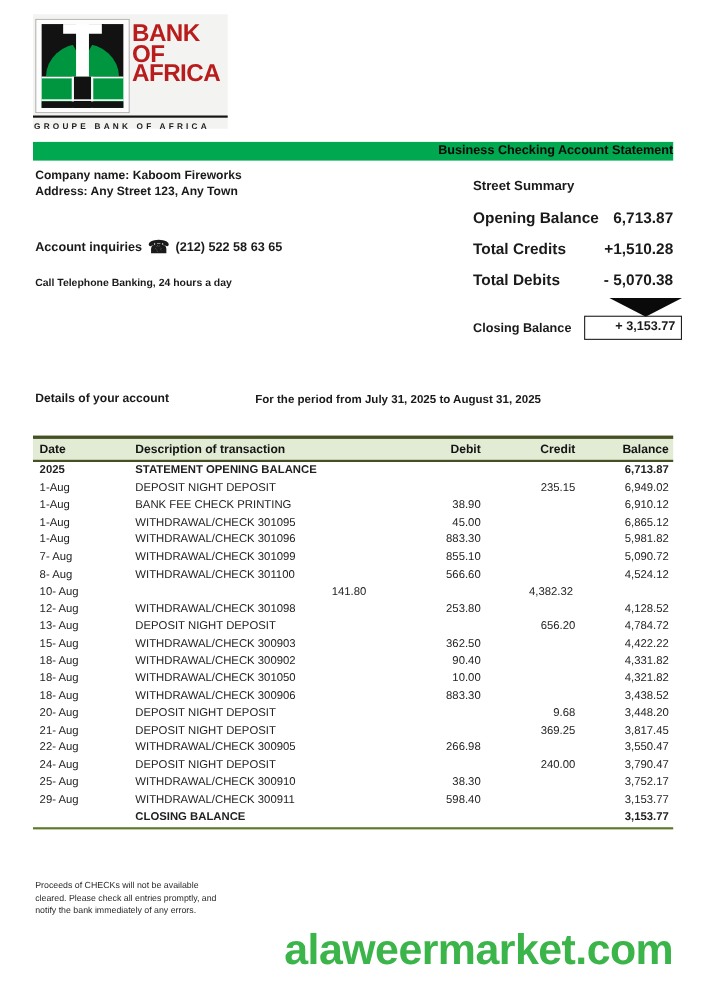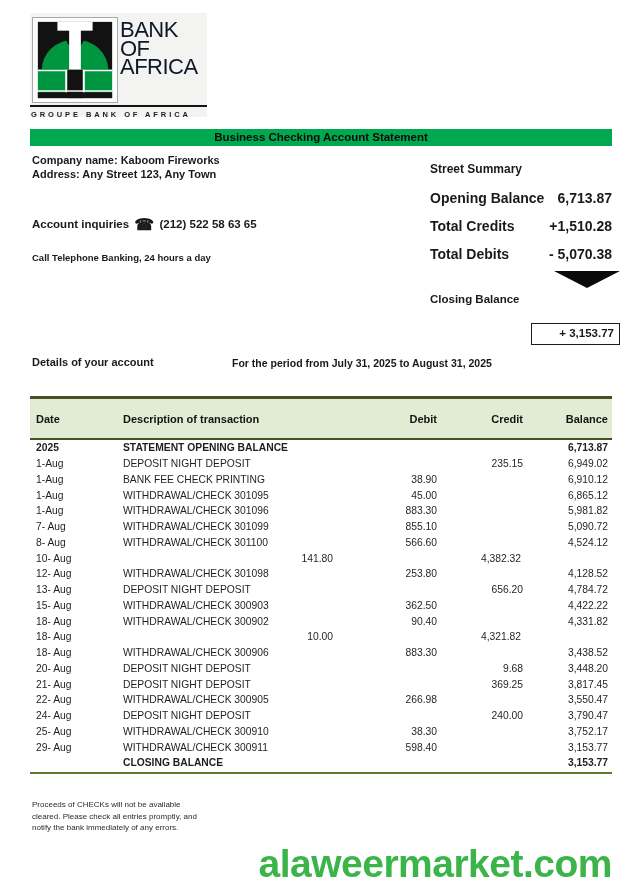--- a/index.html
+++ b/index.html
@@ -6,33 +6,33 @@
   body {
     width:643px; height:893px; background:#ffffff; position:relative;
     font-family:"Liberation Sans", sans-serif; color:#1a1a1a; overflow:hidden;
   }
   .abs { position:absolute; }
 
   
   .logo-block { left:30px; top:13px; width:177px; height:104px; background:#f3f3f1; }
   .emblem { position:absolute; left:2px; top:4px; }
   .bank-name {
-    position:absolute; left:90px; top:8px; font-weight:normal; font-size:22px;
-    line-height:18.5px; letter-spacing:-0.5px; color:#0f172a;
+    position:absolute; left:90px; top:8px; font-weight:bold; font-size:22px;
+    line-height:18.5px; letter-spacing:-0.5px; color:#b91c1c;
   }
   .logo-rule { position:absolute; left:0; top:92px; width:177px; height:2px; background:#141414; }
   .group-label {
     position:absolute; left:1px; top:97px; font-size:7.5px; font-weight:bold;
     letter-spacing:2.9px; color:#1c1c1c; white-space:nowrap;
   }
 
   
   .banner {
     left:30px; top:129px; width:582px; height:17px; background:#00a94f;
-    text-align:center; font-weight:bold; font-size:11.5px; line-height:17px; color:#0a0a0a;
+    text-align:right; font-weight:bold; font-size:11.5px; line-height:17px; color:#0a0a0a;
   }
 
   
   .company { left:32px; top:153px; font-size:11px; font-weight:bold; line-height:14px; }
   .inquiries { left:32px; top:215px; font-size:11.5px; font-weight:bold; }
   .phone-glyph { font-size:16px; vertical-align:-2px; padding:0 2px; }
   .telebank { left:32px; top:252px; font-size:9.5px; font-weight:bold; }
 
   
   .summary-title { left:430px; top:162px; font-size:12px; font-weight:bold; }
@@ -42,32 +42,32 @@
   }
   .arrow-down {
     left:554px; top:271px; width:0; height:0;
     border-left:33px solid transparent; border-right:33px solid transparent;
     border-top:17px solid #0a0a0a;
   }
   .closing-label { left:430px; top:293px; font-size:11.5px; font-weight:bold; }
   .closing-box {
     left:531px; top:287px; width:89px; height:22px; border:1.5px solid #1d1d1d;
     box-sizing:border-box; text-align:right; font-size:11.5px; font-weight:bold;
-    line-height:19px; padding-right:5px;margin-top:36px;
+    line-height:19px; padding-right:5px;
   }
 
   
   .details-heading { left:32px; top:356px; font-size:11px; font-weight:bold; }
   .period { left:232px; top:357px; width:380px; text-align:left; font-size:10.5px; font-weight:bold; }
 
   
   .tbl { left:30px; top:396px; width:582px; }
   .tgrid { display:grid; grid-template-columns:88px 218px 104px 85px 87px; align-items:center; }
   .thead {
-    background:#e2ecd4; height:44px; box-sizing:border-box;
+    background:#e2ecd4; height:24px; box-sizing:border-box;
     border-top:3px solid #474f25; border-bottom:2px solid #474f25;
     font-size:11px; font-weight:bold; color:#141414;
   }
   .trow { height:15.75px; font-size:10.3px; color:#1f1f1f; }
   .trow.bold { font-weight:bold; }
   .c-date { padding-left:6px; }
   .c-desc { padding-left:5px; }
   .c-debit { text-align:right; padding-right:3px; }
   .c-credit { text-align:right; padding-right:2px; }
   .c-balance { text-align:right; padding-right:4px; }
@@ -246,20 +246,21 @@
   <div class="tgrid trow">
     <div class="c-date">18- Aug</div>
     <div class="c-desc">WITHDRAWAL/CHECK 300902</div>
     <div class="c-debit">90.40</div>
     <div class="c-credit"></div>
     <div class="c-balance">4,331.82</div>
   </div>
 
   <div class="tgrid trow">
     <div class="c-date">18- Aug</div>
+    <div class="c-desc">WITHDRAWAL/CHECK 301050</div>
     <div class="c-debit">10.00</div>
     <div class="c-credit"></div>
     <div class="c-balance">4,321.82</div>
   </div>
 
   <div class="tgrid trow">
     <div class="c-date">18- Aug</div>
     <div class="c-desc">WITHDRAWAL/CHECK 300906</div>
     <div class="c-debit">883.30</div>
     <div class="c-credit"></div>

